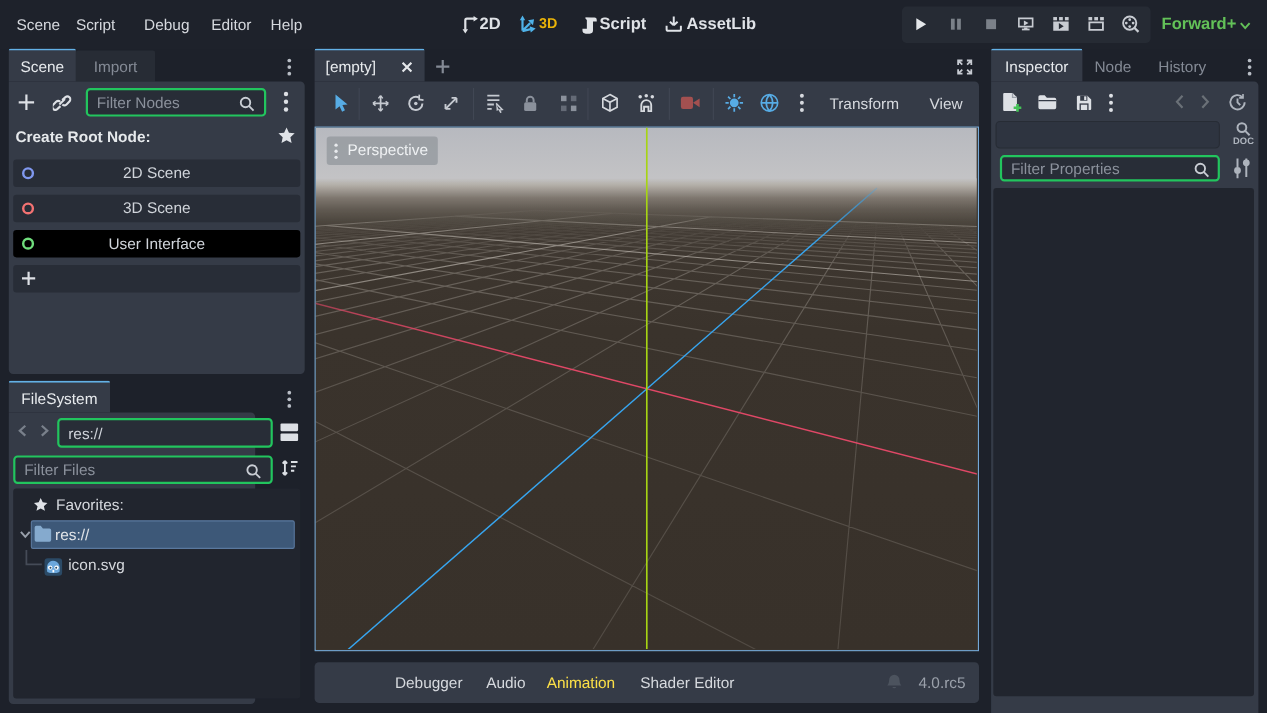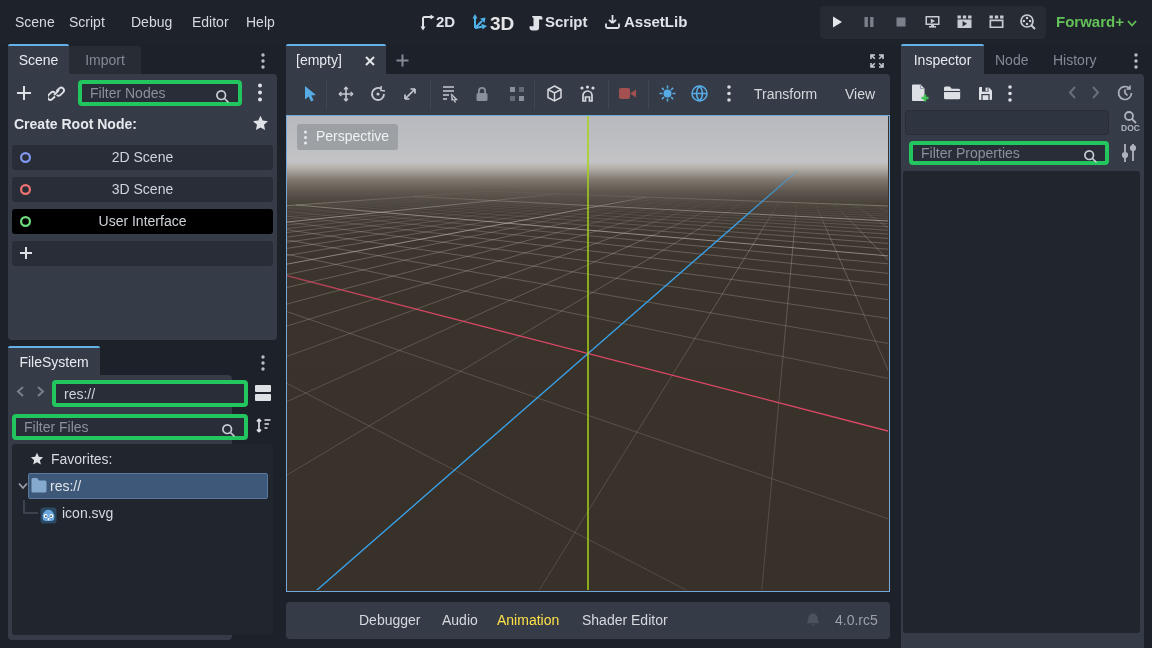--- a/index.html
+++ b/index.html
@@ -3,21 +3,21 @@
 * { margin:0; padding:0; box-sizing:border-box; }
 html,body { width:1152px; height:648px; background:#1d212a; overflow:hidden;
   font-family:"Liberation Sans",sans-serif; color:#cfd3da; }
 .abs { position:absolute; }
 .panel { background:#353b47; border-radius:4px; }
 .tab-on { background:#353b47; border-top:2px solid #63b1e6; color:#e8ebee;
   border-radius:2px 2px 0 0; display:flex; align-items:center; justify-content:center;
   font-size:14px; }
 .tab-off { background:#272c35; color:#848a95; display:flex; align-items:center;
   justify-content:center; font-size:14px; border-radius:2px 2px 0 0; margin-top:2px; }
-.field { background:#282d37; border:4px solid #22c55e; border-radius:4px;
+.field { background:#282d37; border:2px solid #22c55e; border-radius:4px;
   color:#8b919c; font-size:14px; display:flex; align-items:center; padding:0 8px; }
 .darkpane { background:#21252e; border-radius:3px; }
 svg { display:block; }
 .mi { color:#d6d9de; font-size:14px; }
 </style></head>
 <body>
 
 <div class="abs" style="left:0;top:0;width:1152px;height:45px;background:#1e222b;">
   <div class="abs mi" style="left:15px;top:14px;">Scene</div>
   <div class="abs mi" style="left:69px;top:14px;">Script</div>
@@ -39,21 +39,21 @@
   <div class="abs" style="left:472px;top:13px;">
     <svg width="16" height="18" viewBox="0 0 16 18">
         <g stroke="#4fb2e8" stroke-width="2" fill="#4fb2e8">
     <path d="M3 15 V5 M3 15 L10 8 M3 15 H4 L10.5 13.5" fill="none"></path>
     <path d="M0.5 5.5 L3 1 L5.5 5.5 z" stroke="none"></path>
     <path d="M8 5.5 L13.5 4.5 L12.5 10 z" stroke="none"></path>
     <path d="M9.5 10.8 L15 13 L10.5 16.5 z" stroke="none"></path>
         </g>
       </svg>
   </div>
-  <div class="abs" style="left:490px;top:13px;color:#e5e5e5;font-size:19px;font-weight:bold;">3D</div>
+  <div class="abs" style="left:490px;top:13px;color:#eab308;font-size:13px;font-weight:bold;">3D</div>
 
   <div class="abs" style="left:527px;top:14px;">
     <svg width="17" height="17" viewBox="0 0 17 17">
         <g fill="#dfe2e6">
     <path d="M5.2 2 h8.3 a2 2 0 0 1 2 2 v1.6 h-3.4 v8 a3 3 0 0 1 -3 3 H5.5 a3 3 0 0 1 -3 -3 v-1.4 h4 V4 a2 2 0 0 1 -1.3 -2 z"></path>
     <path d="M5.2 2 a2 2 0 0 0 2 2 h6 V2.6 z" opacity="0.75"></path>
     </g>
       </svg>
   </div>
   <div class="abs" style="left:545px;top:13px;color:#dfe2e6;font-size:15px;font-weight:bold;">Script</div>

